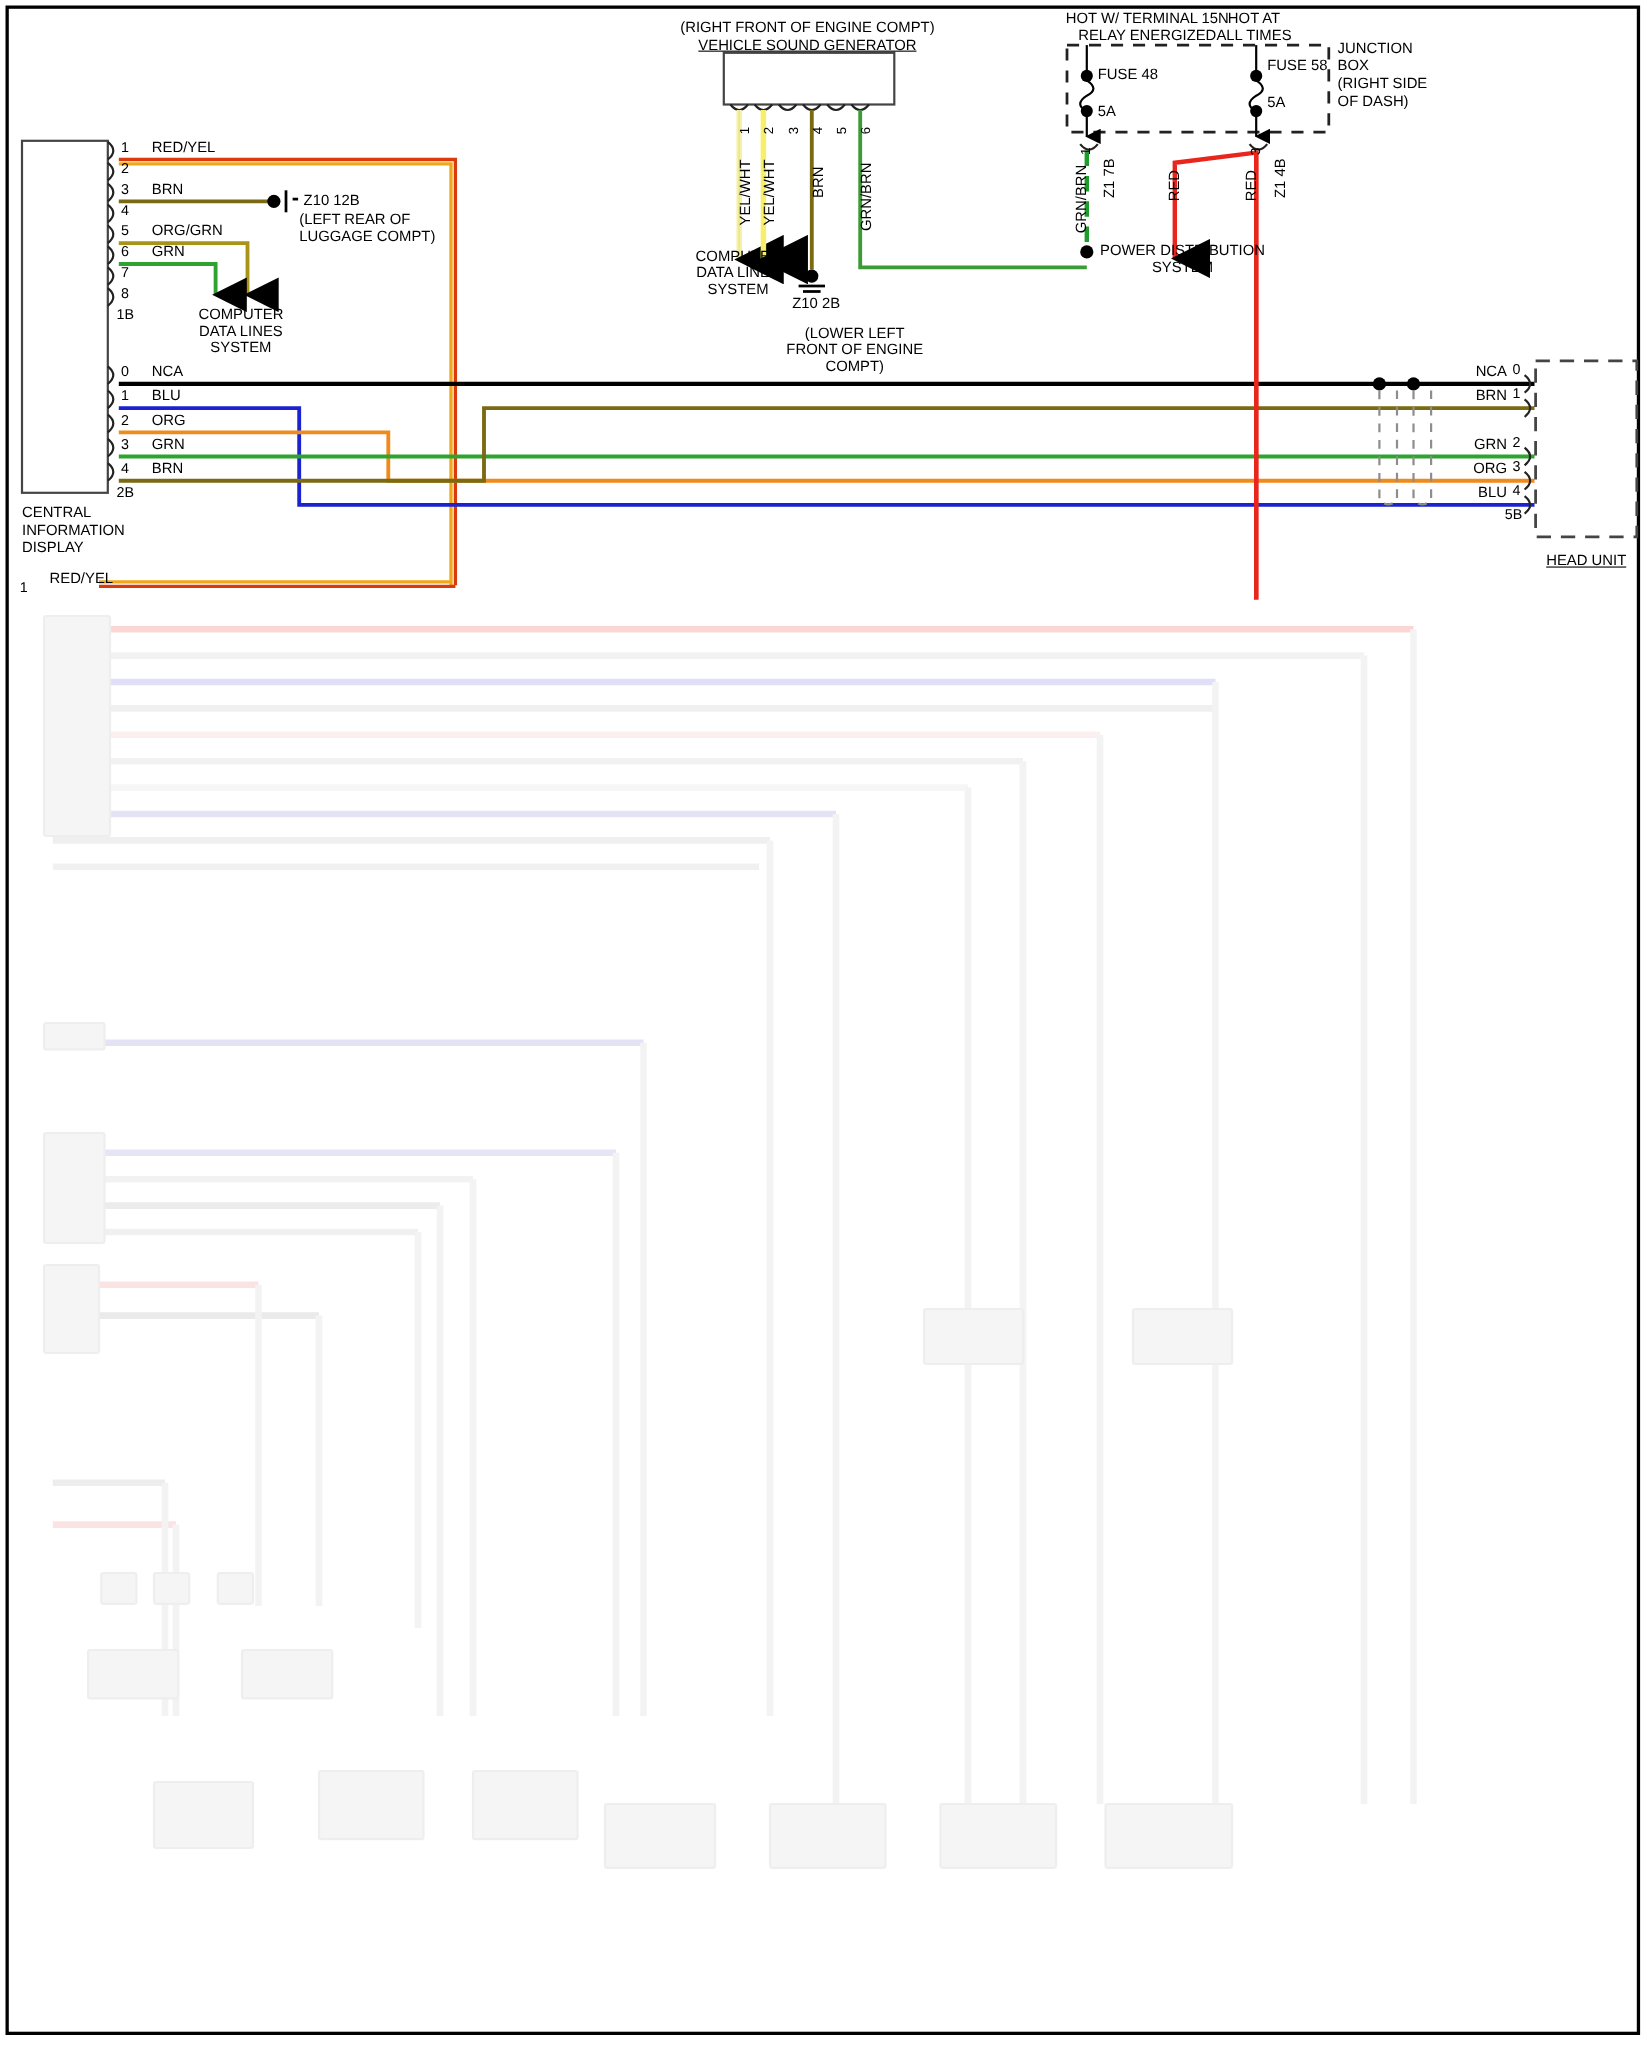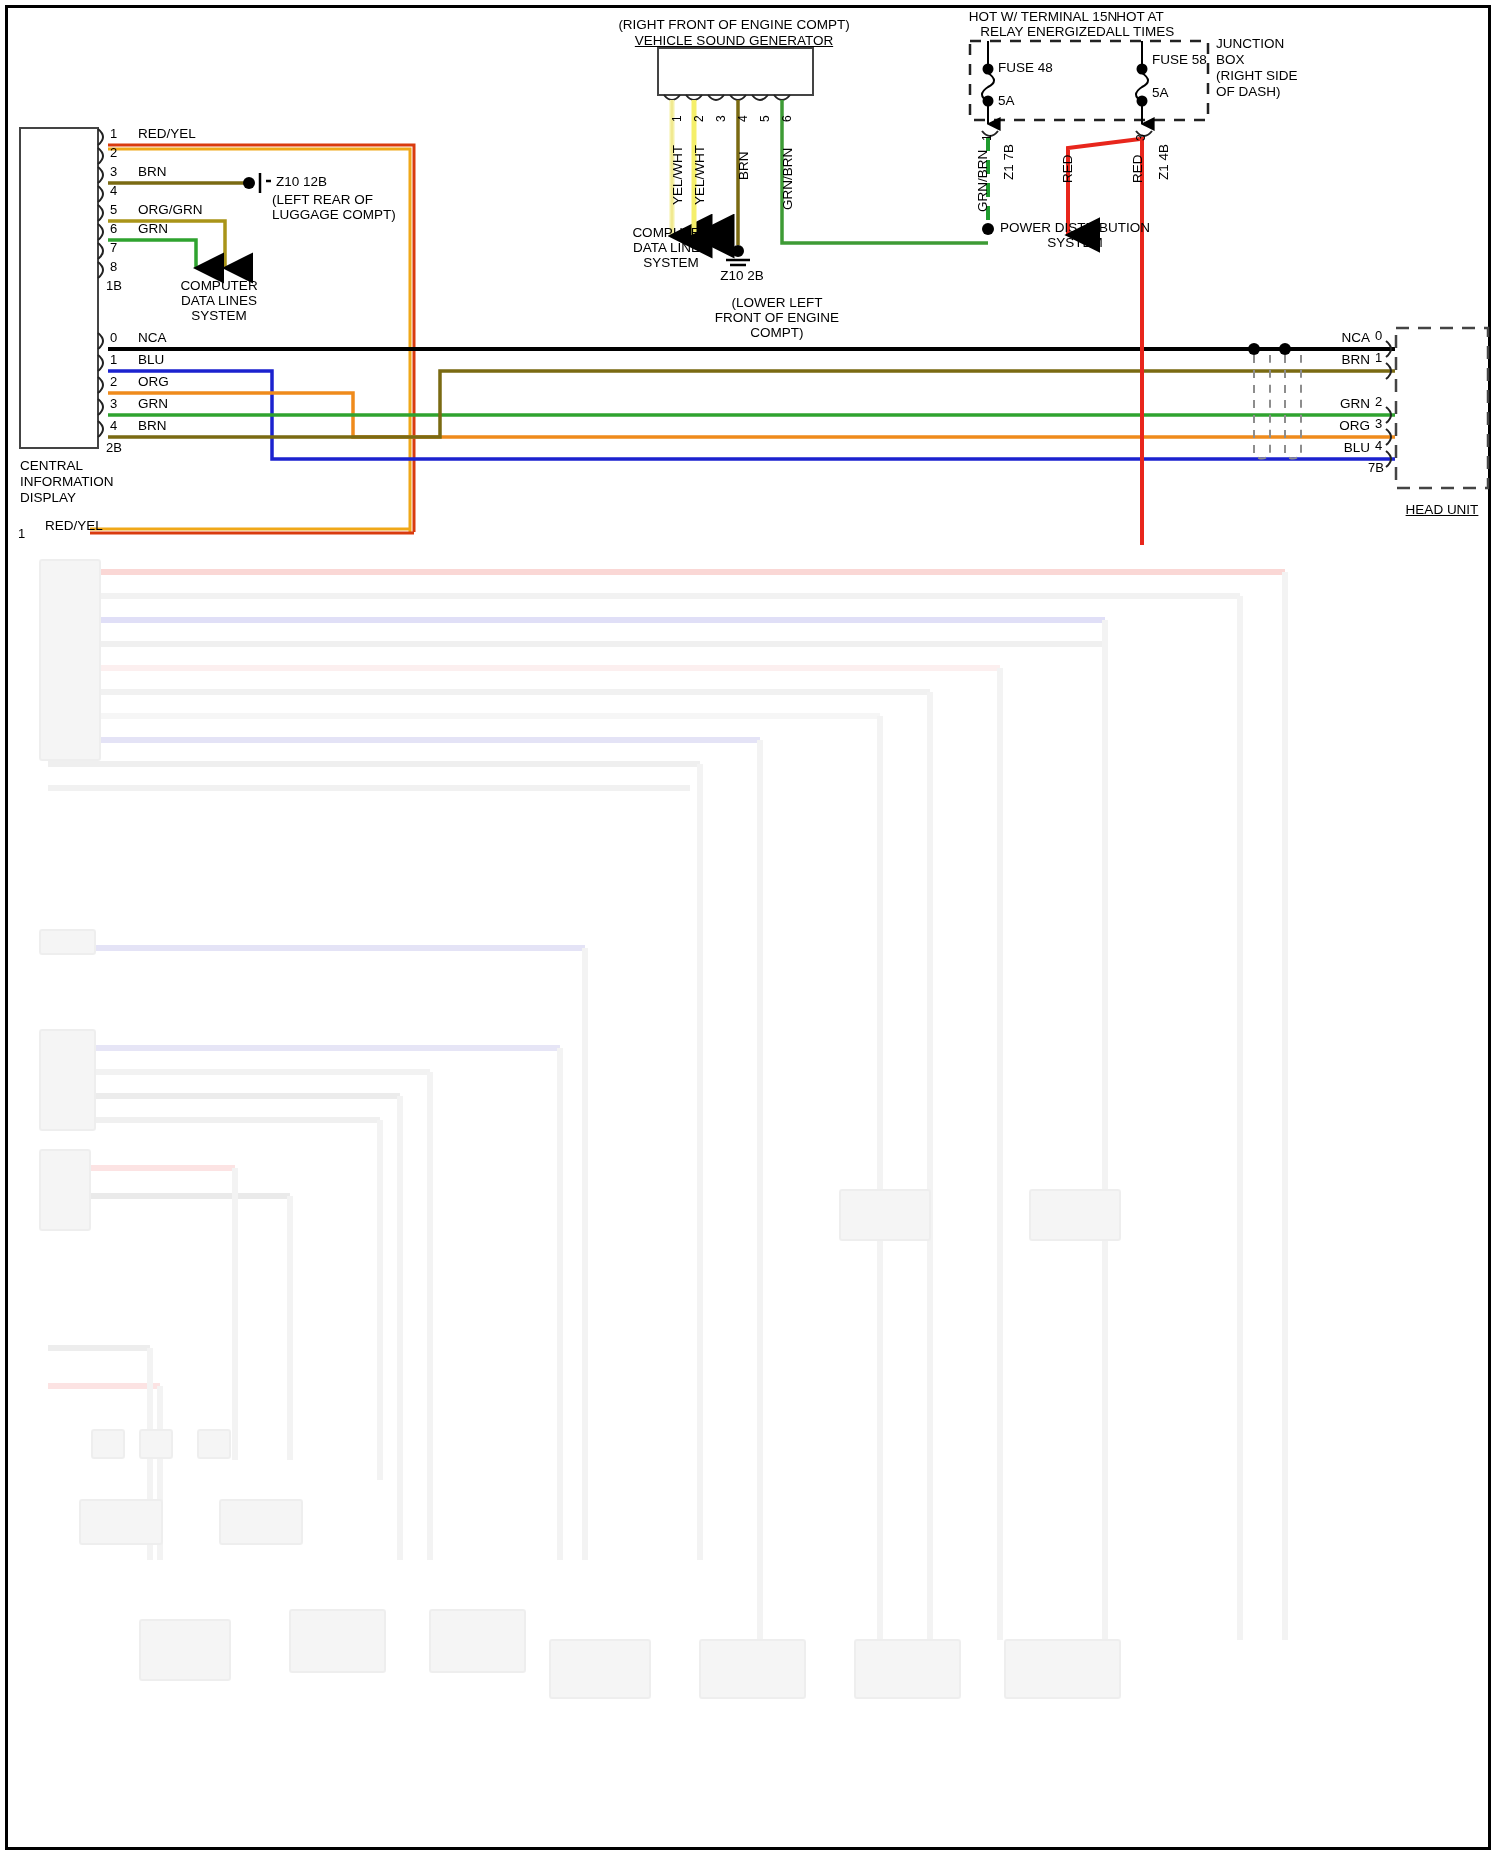--- a/index.html
+++ b/index.html
@@ -286,21 +286,21 @@
   <div class="lbl r" style="left:1370px;top:352px;">BRN</div>
   <div class="lbl r" style="left:1370px;top:396px;">GRN</div>
   <div class="lbl r" style="left:1370px;top:418px;">ORG</div>
   <div class="lbl r" style="left:1370px;top:440px;">BLU</div>
 
   <div class="pinnum" style="left:1375px;top:328px;">0</div>
   <div class="pinnum" style="left:1375px;top:350px;">1</div>
   <div class="pinnum" style="left:1375px;top:394px;">2</div>
   <div class="pinnum" style="left:1375px;top:416px;">3</div>
   <div class="pinnum" style="left:1375px;top:438px;">4</div>
-  <div class="pinnum" style="left:1368px;top:460px;">7B</div>
+  <div class="pinnum" style="left:1368px;top:460px;">5B</div>
 
   <div class="lbl c" style="left:1442px;top:502px;text-decoration:underline;">HEAD UNIT</div>
 
   <svg class="ghost" width="1500" height="1861" viewBox="0 0 1500 1861" opacity="0.18">
     <g stroke-width="6" fill="none">
       <path d="M48,572 L1285,572" stroke="#e8261c"></path>
       <path d="M48,596 L1240,596" stroke="#bdbdbd"></path>
       <path d="M48,620 L1105,620" stroke="#5a55d8"></path>
       <path d="M48,644 L1105,644" stroke="#b0b0b0"></path>
       <path d="M48,668 L1000,668" stroke="#f0a8a8"></path>

